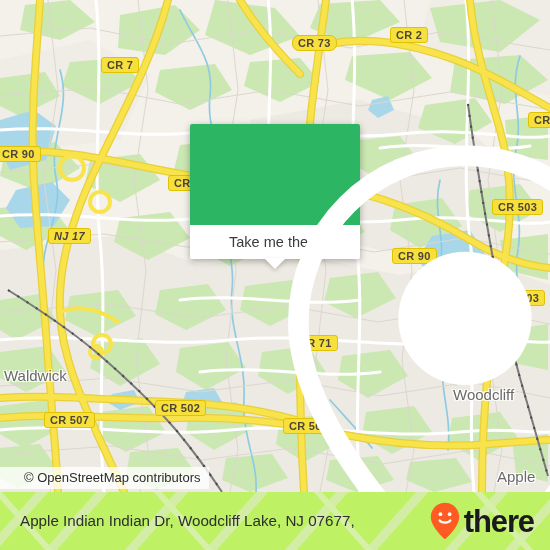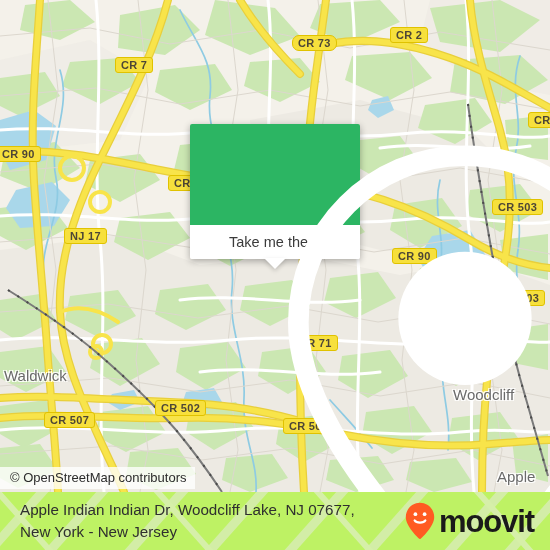--- a/index.html
+++ b/index.html
@@ -122,21 +122,21 @@
     left: 0;
     top: 464px;
     height: 28px;
     width: 100%;
     display: flex;
     align-items: center;
     pointer-events: none;
   }
   #attribution .strip {
     background: rgba(255,255,255,.78);
-    padding: 2px 8px 2px 10px;
+    padding: 2px 8px 2px 24px;
     color: #2b2b2b;
     font-size: 13px;
     font-family: "Liberation Sans", sans-serif;
     line-height: 18px;
   }
 
   
   #bottombar {
     position: absolute;
     left: 0;
@@ -359,28 +359,28 @@
       <g class="rail" stroke-width="2">
         <path d="M8,290 C40,310 70,330 96,352 C124,376 150,400 176,430 C196,454 210,474 222,492" stroke-dasharray="0"></path>
         <path d="M468,104 C474,150 482,196 490,242 C498,288 508,334 520,378 C530,414 540,448 548,476"></path>
       </g>
       <g stroke="#4a4a4a" stroke-width="2" fill="none" stroke-dasharray="2,9">
         <path d="M8,290 C40,310 70,330 96,352 C124,376 150,400 176,430 C196,454 210,474 222,492"></path>
         <path d="M468,104 C474,150 482,196 490,242 C498,288 508,334 520,378 C530,414 540,448 548,476"></path>
       </g>
     </svg>
 
-    <div class="shield" style="left:115px; top:57px;">CR 7</div>
+    <div class="shield" style="left:101px; top:57px;">CR 7</div>
     <div class="shield" style="left:292px; top:35px;border-radius:7px;">CR 73</div>
     <div class="shield" style="left:390px; top:27px;">CR 2</div>
     <div class="shield" style="left:-4px; top:146px;">CR 90</div>
     <div class="shield" style="left:528px; top:112px;">CR 5</div>
     <div class="shield" style="left:492px; top:199px;">CR 503</div>
     <div class="shield" style="left:168px; top:175px;">CR</div>
-    <div class="shield" style="left:64px;  top:228px;">NJ 17</div>
+    <div class="shield" style="left:48px;  top:228px;font-style:italic;">NJ 17</div>
     <div class="shield" style="left:392px; top:248px;">CR 90</div>
     <div class="shield" style="left:494px; top:290px;">CR 503</div>
     <div class="shield" style="left:293px; top:335px;">CR 71</div>
     <div class="shield" style="left:155px; top:400px;">CR 502</div>
     <div class="shield" style="left:44px;  top:412px;text-align:right;">CR 507</div>
     <div class="shield" style="left:283px; top:418px;">CR 502</div>
 
     <div class="place" style="left:4px;   top:319px;margin-top:48px;">Waldwick</div>
     <div class="place" style="left:453px; top:386px;">Woodcliff</div>
     <div class="place" style="left:497px; top:468px;">Apple</div>
@@ -418,27 +418,26 @@
       <g stroke="#eeeeee" stroke-width="6" fill="none">
         <path d="M-20,-20 L60,70"></path>
         <path d="M140,-20 L220,70"></path>
         <path d="M300,-20 L380,70"></path>
         <path d="M460,-20 L540,70"></path>
       </g>
     </svg>
 
     <div id="caption">
       <span class="l1">Apple Indian Indian Dr, Woodcliff Lake, NJ 07677,</span>
-      <span class="l2">New York - New Jersey</span>
     </div>
 
     <div id="logo">
       <svg width="30" height="38" viewBox="0 0 30 38">
         <path d="M15 0.8 C7.1 0.8 0.8 7.1 0.8 15 C0.8 24.6 13.1 35.6 14.4 36.8 C14.7 37.1 15.3 37.1 15.6 36.8 C16.9 35.6 29.2 24.6 29.2 15 C29.2 7.1 22.9 0.8 15 0.8 Z" fill="#ff5b22"></path>
         <circle cx="10.4" cy="12.2" r="1.85" fill="#ffffff"></circle>
         <circle cx="19.6" cy="12.2" r="1.85" fill="#ffffff"></circle>
         <path d="M9.6 18.4 C11.4 21.4 18.6 21.4 20.4 18.4" fill="none" stroke="#ffffff" stroke-width="2.1" stroke-linecap="round"></path>
       </svg>
-      <span class="word">moovit</span>
+      <span class="word">there</span>
     </div>
   </div>
 
 </div>
 
 </body></html>

